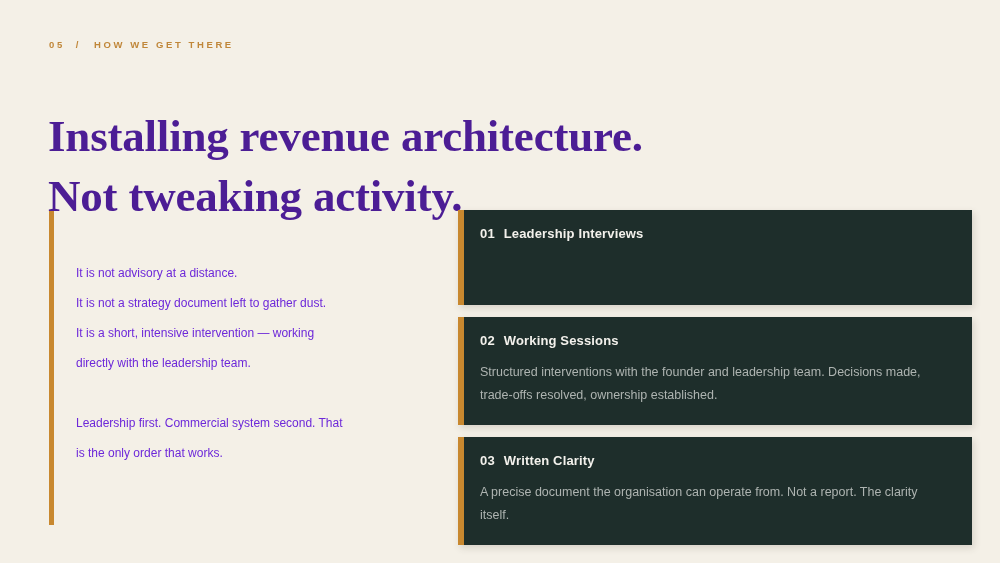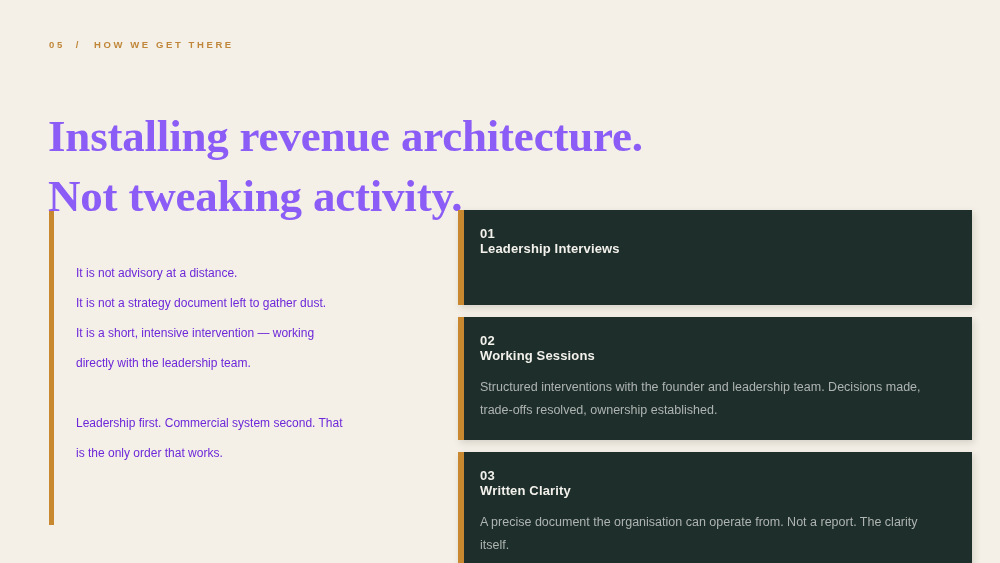--- a/index.html
+++ b/index.html
@@ -42,21 +42,21 @@
 
   
   .heading {
     position: absolute;
     left: 48px;
     top: 76px;
     width: 660px;
     font-family: "Liberation Serif", "DejaVu Serif", serif;
     font-size: 45px;
     line-height: 60px;
-    color: #8b5cf6;
+    color: #4c1d95;
     letter-spacing: -0.2px;
   }
   .heading .line { display: block; white-space: nowrap; }
 
   
   .left-rule {
     position: absolute;
     left: 49px;
     top: 211px;
     width: 5px;
@@ -105,21 +105,20 @@
     width: 6px;
     background: #C8882F;
   }
   .card-title {
     font-size: 13px;
     font-weight: 700;
     color: #F3F1EC;
     letter-spacing: 0.15px;
     margin: 0 0 13px 0;
     display: flex;
-    flex-direction: column;
   }
   .card-title .c-num { margin-right: 9px; }
   .card-body {
     margin: 0;
     font-size: 12.5px;
     line-height: 23px;
     color: #AEB4B1;
   }
 </style>
 </head>

